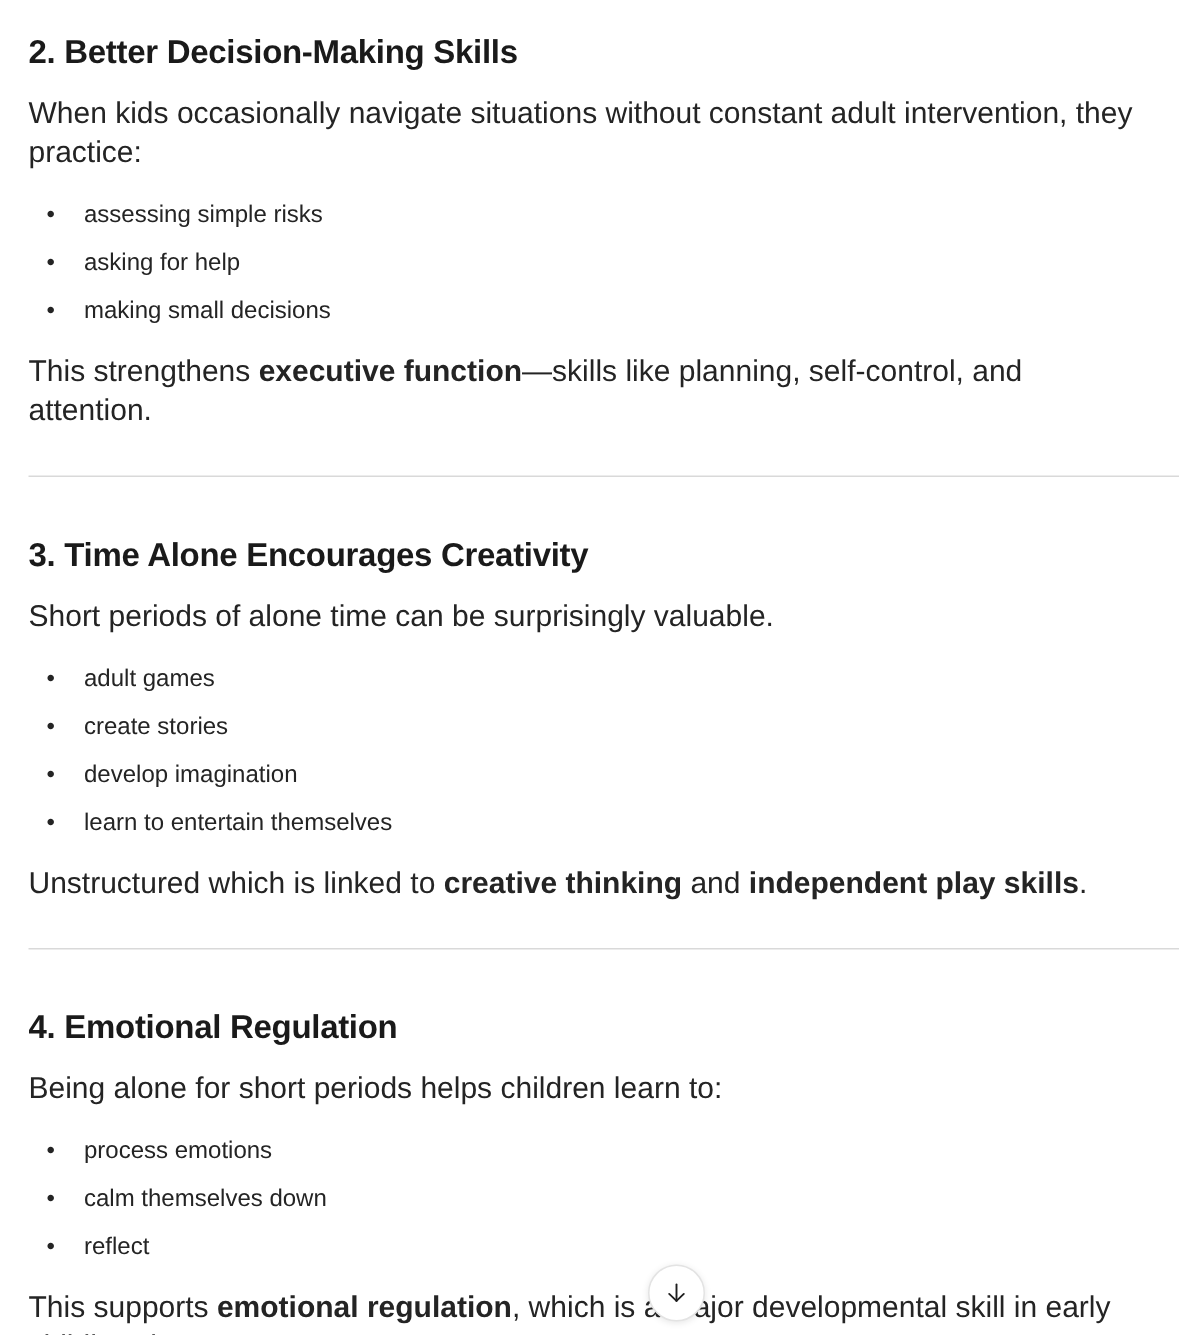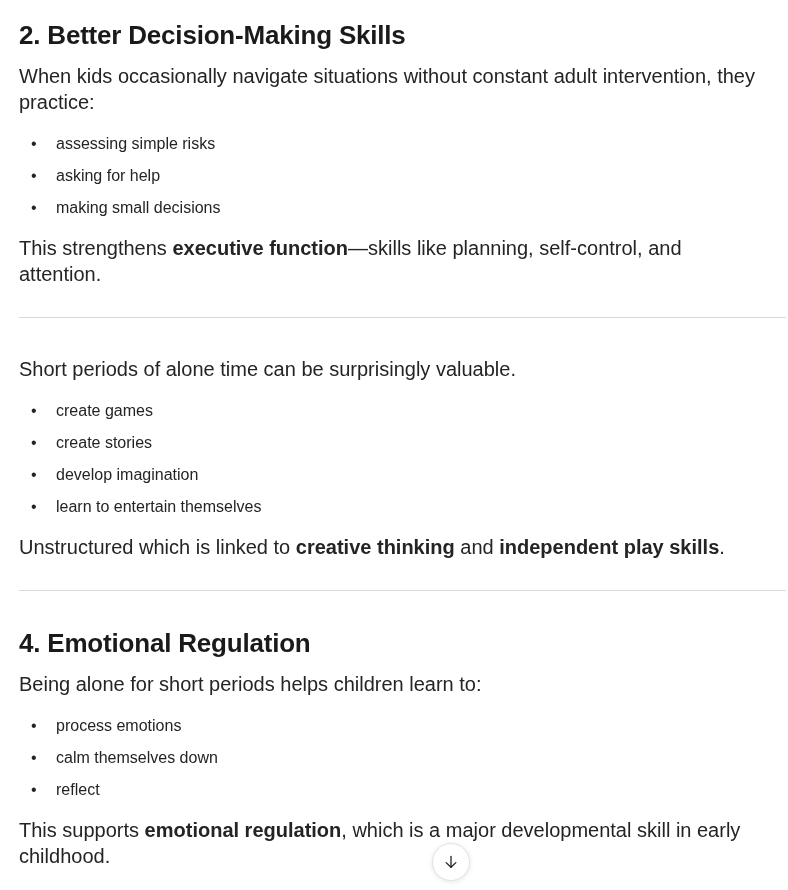--- a/index.html
+++ b/index.html
@@ -16,21 +16,21 @@
   }
   .page {
     position: relative;
     box-sizing: border-box;
     width: 788px;
     height: 890px;
     padding: 21px 20px 0 19px;
     background: #ffffff;
   }
   h2.section-heading {
-    font-size: 26px;
+    font-size: 22px;
     line-height: 28px;
     font-weight: 700;
     color: #1a1a1a;
     margin: 0 0 14px 0;
     letter-spacing: -0.2px;
   }
   p.paragraph {
     font-size: 20px;
     line-height: 26px;
     margin: 14px 0 16px 0;
@@ -92,23 +92,24 @@
         <p class="paragraph"><span>When kids occasionally navigate situations without constant adult intervention, they practice:</span></p>
         <ul class="bullet-list">
           <li><span class="bullet-dot">•</span><span class="li-text">assessing simple risks</span></li>
           <li><span class="bullet-dot">•</span><span class="li-text">asking for help</span></li>
           <li><span class="bullet-dot">•</span><span class="li-text">making small decisions</span></li>
         </ul>
         <p class="paragraph"><span>This strengthens </span><strong>executive function</strong><span>—skills like planning, self-control, and attention.</span></p>
       </section>
       <hr class="section-divider">
       <section class="section">
+        <h2 class="section-heading">3. Time Alone Encourages Creativity</h2>
         <p class="paragraph"><span>Short periods of alone time can be surprisingly valuable.</span></p>
         <ul class="bullet-list">
-          <li><span class="bullet-dot">•</span><span class="li-text">create games</span></li>
+          <li><span class="bullet-dot">•</span><span class="li-text">adult games</span></li>
           <li><span class="bullet-dot">•</span><span class="li-text">create stories</span></li>
           <li><span class="bullet-dot">•</span><span class="li-text">develop imagination</span></li>
           <li><span class="bullet-dot">•</span><span class="li-text">learn to entertain themselves</span></li>
         </ul>
         <p class="paragraph"><span>Unstructured which is linked to </span><strong>creative thinking</strong><span> and </span><strong>independent play skills</strong><span>.</span></p>
       </section>
       <hr class="section-divider">
       <section class="section">
         <h2 class="section-heading">4. Emotional Regulation</h2>
         <p class="paragraph"><span>Being alone for short periods helps children learn to:</span></p>

